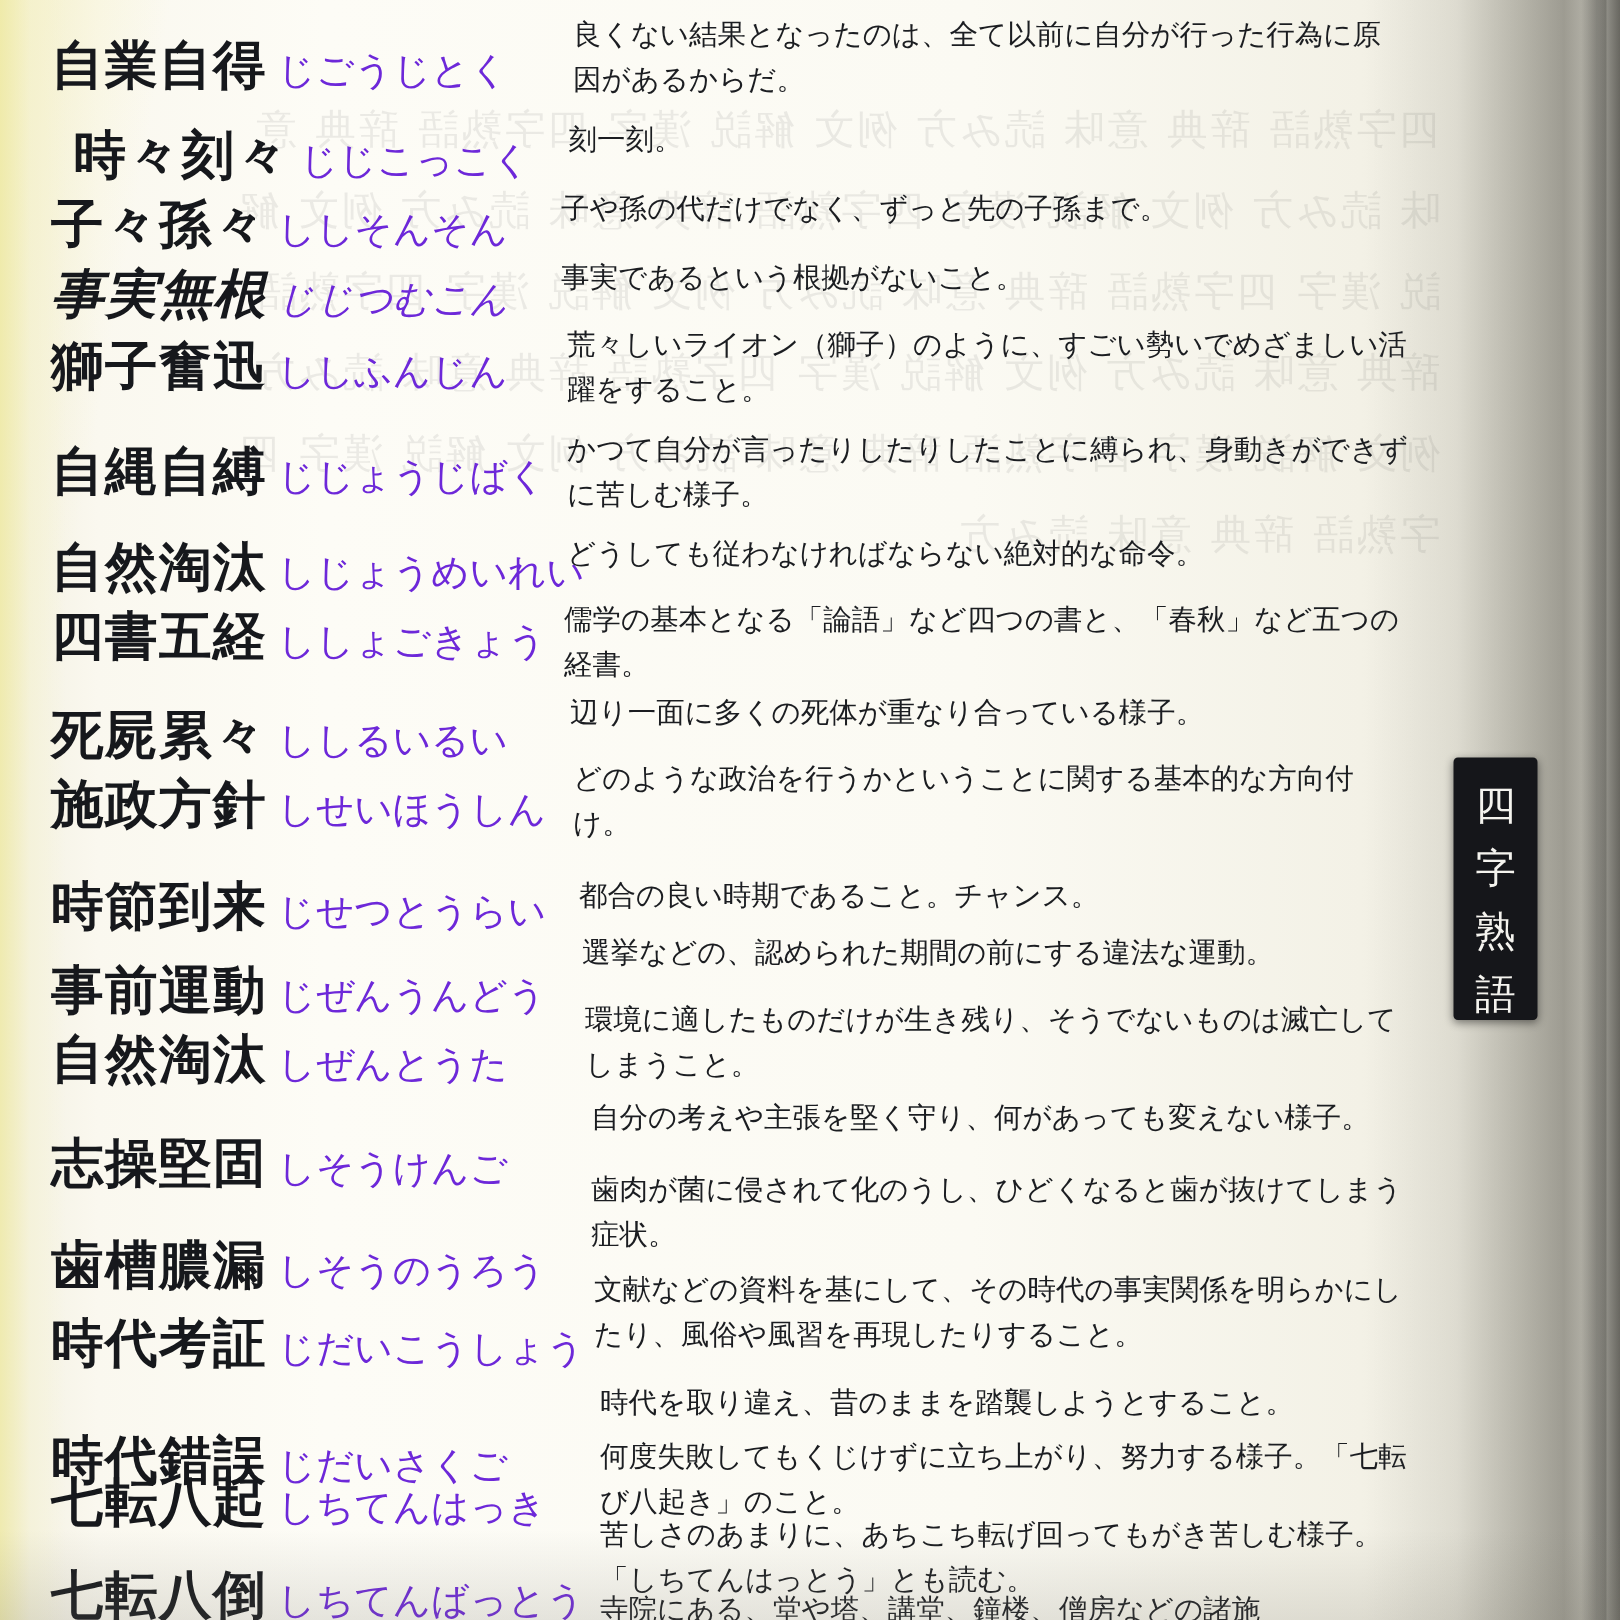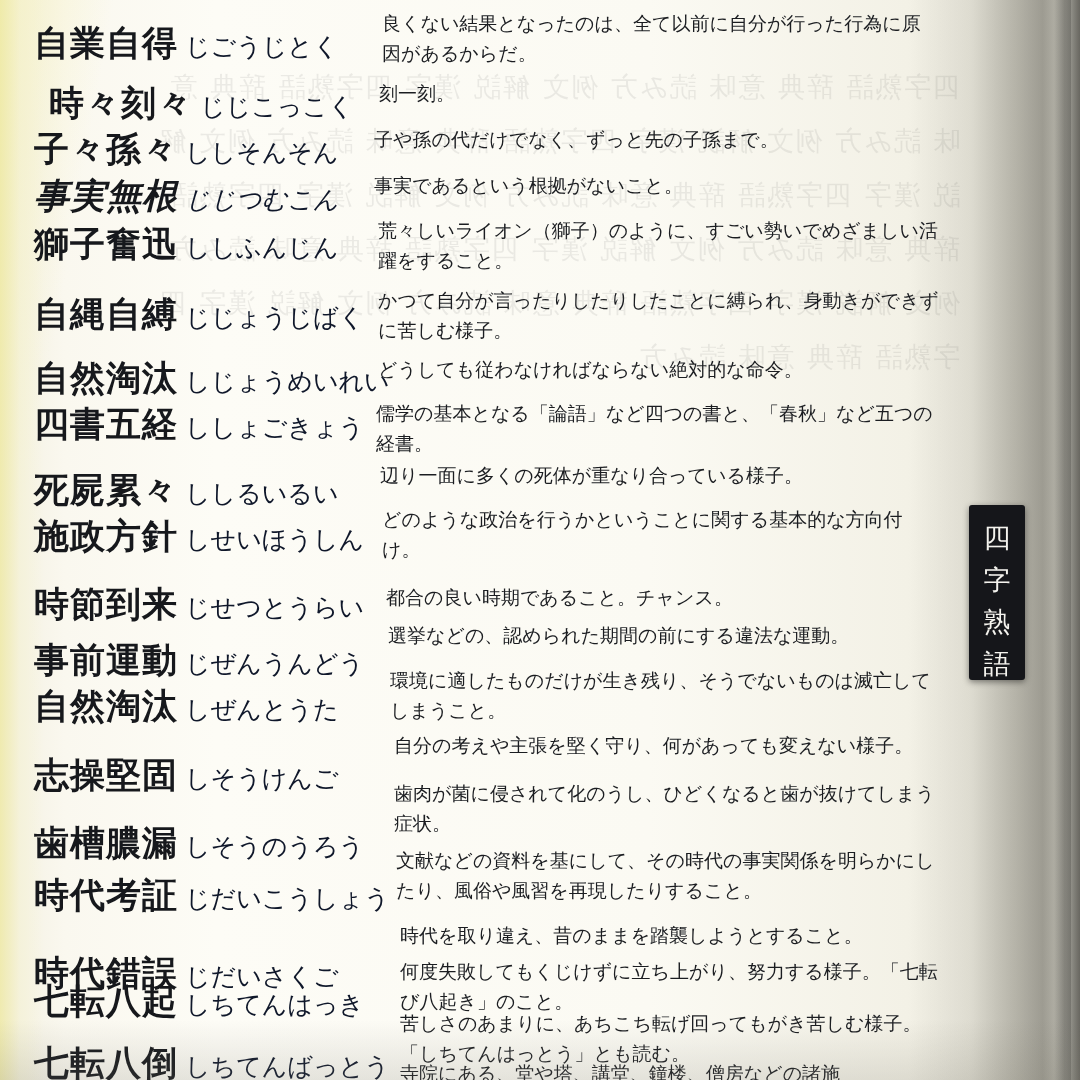--- a/index.html
+++ b/index.html
@@ -77,21 +77,21 @@
     font-weight: 700;
     color: #16181c;
     font-size: 35px;
     letter-spacing: 1px;
   }
   .kana {
     font-family: "DejaVu Sans", sans-serif;
     font-weight: 400;
     font-size: 25px;
     letter-spacing: 0px;
-    color: #0f172a;
+    color: #6d28d9;
     margin-left: 7px;
   }
   .gloss {
     position: absolute;
     left: 340px;
     width: 560px;
     font-family: "DejaVu Sans", sans-serif;
     font-size: 19px;
     line-height: 30px;
     color: #1b1d21;

